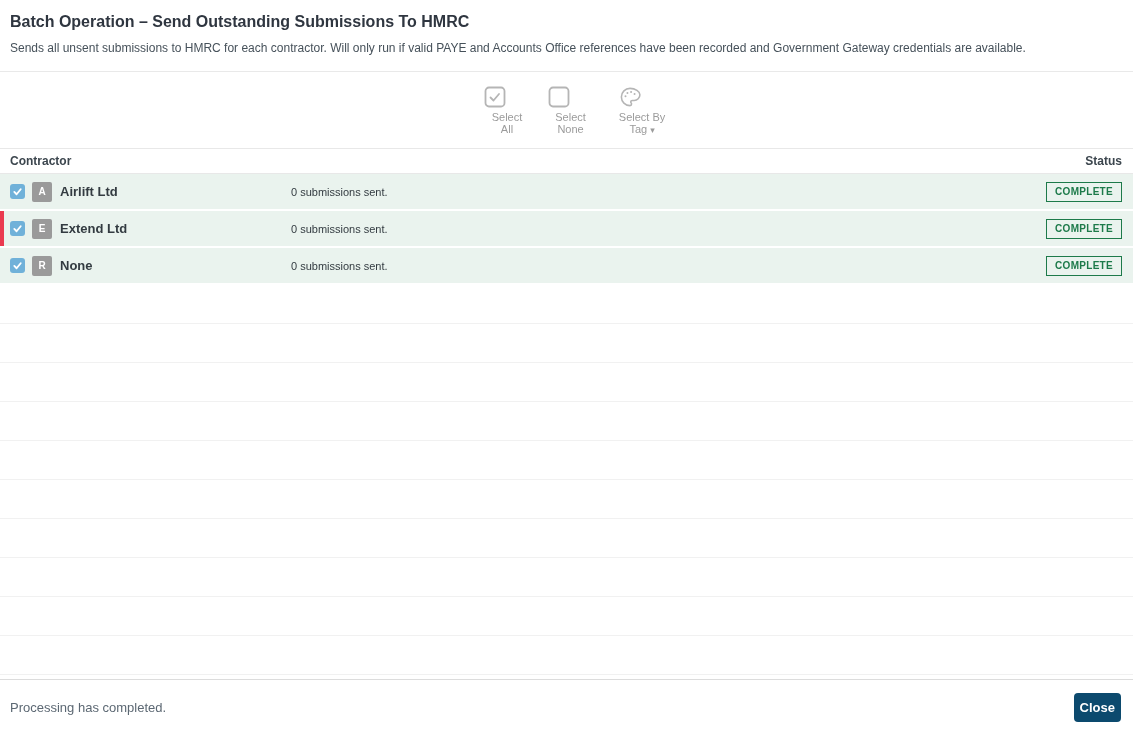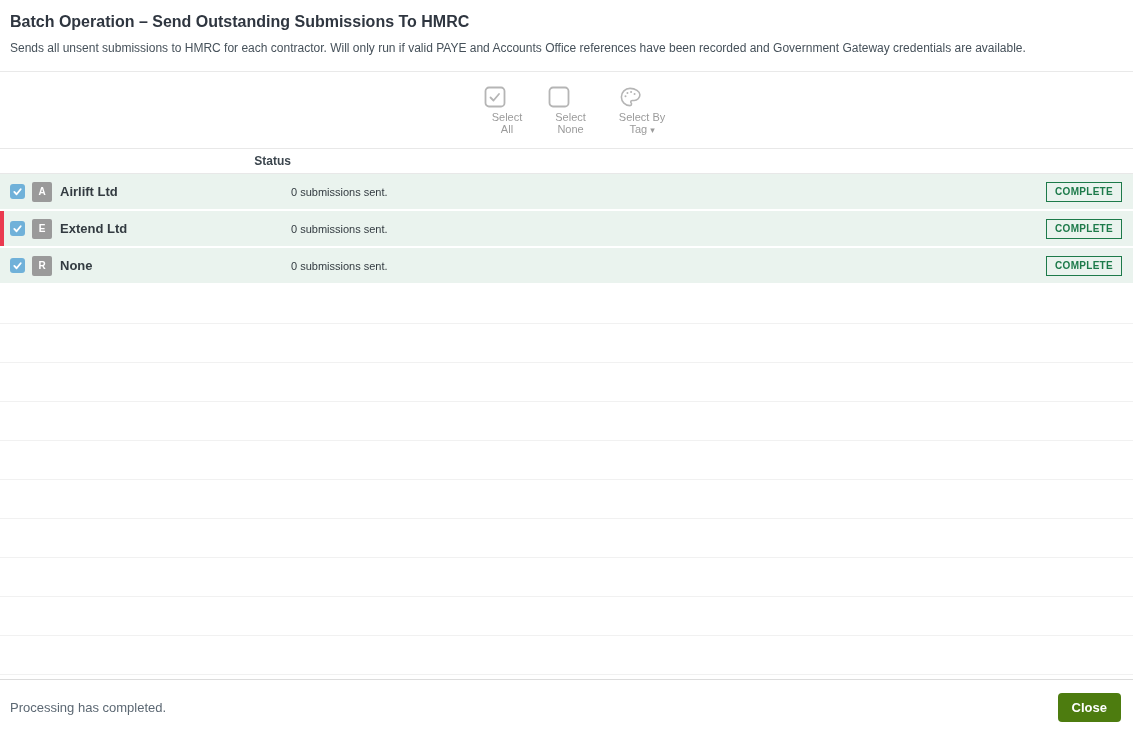--- a/index.html
+++ b/index.html
@@ -70,23 +70,23 @@
   .empty-row { height: 39px; border-bottom: 1px solid #f1f1f1; background: #fff; }
   
   .footer-gap { height: 4px; }
   .page-footer {
     border-top: 1px solid #dcdcdc; height: 56px;
     display: flex; align-items: center; justify-content: space-between;
     padding: 0 12px 0 10px;
   }
   .footer-text { font-size: 13px; color: #5c6873; }
   .close-btn {
-    background: #4d7c0f; color: #ffffff; border: none; border-radius: 4px;
+    background: #0c4a6e; color: #ffffff; border: none; border-radius: 4px;
     font-family: inherit; font-size: 13px; font-weight: bold;
-    padding: 7px 14px; cursor: pointer;
+    padding: 7px 6px; cursor: pointer;
   }
 </style>
 </head>
 <body>
 
 <div class="page">
 
   <header class="page-header">
     <h1 class="page-title">Batch Operation – Send Outstanding Submissions To HMRC</h1>
     <p class="page-description">Sends all unsent submissions to HMRC for each contractor. Will only run if valid PAYE and Accounts Office references have been recorded and Government Gateway credentials are available.</p>
@@ -119,20 +119,21 @@
           <circle cx="13.2" cy="6.6" r="1.1" fill="#b5b5b5"></circle>
           <circle cx="17" cy="8.6" r="1.1" fill="#b5b5b5"></circle>
         </svg>
       </span>
       <span class="tlabel"><span>Select By</span><br><span>Tag</span> <span class="caret">▾</span></span>
     </div>
   </div>
 
   <div class="table">
     <div class="table-head">
+      <div class="th-contractor">Contractor</div>
       <div class="th-status">Status</div>
     </div>
     <div class="table-body">
   <div class="row">
     <div class="c-contractor">
       <span class="cbx">
         <svg width="11" height="11" viewBox="0 0 12 12">
           <path d="M2.5 6.5l2.5 2.5 4.5-5.5" fill="none" stroke="#ffffff" stroke-width="2" stroke-linecap="round" stroke-linejoin="round"></path>
         </svg>
       </span>

